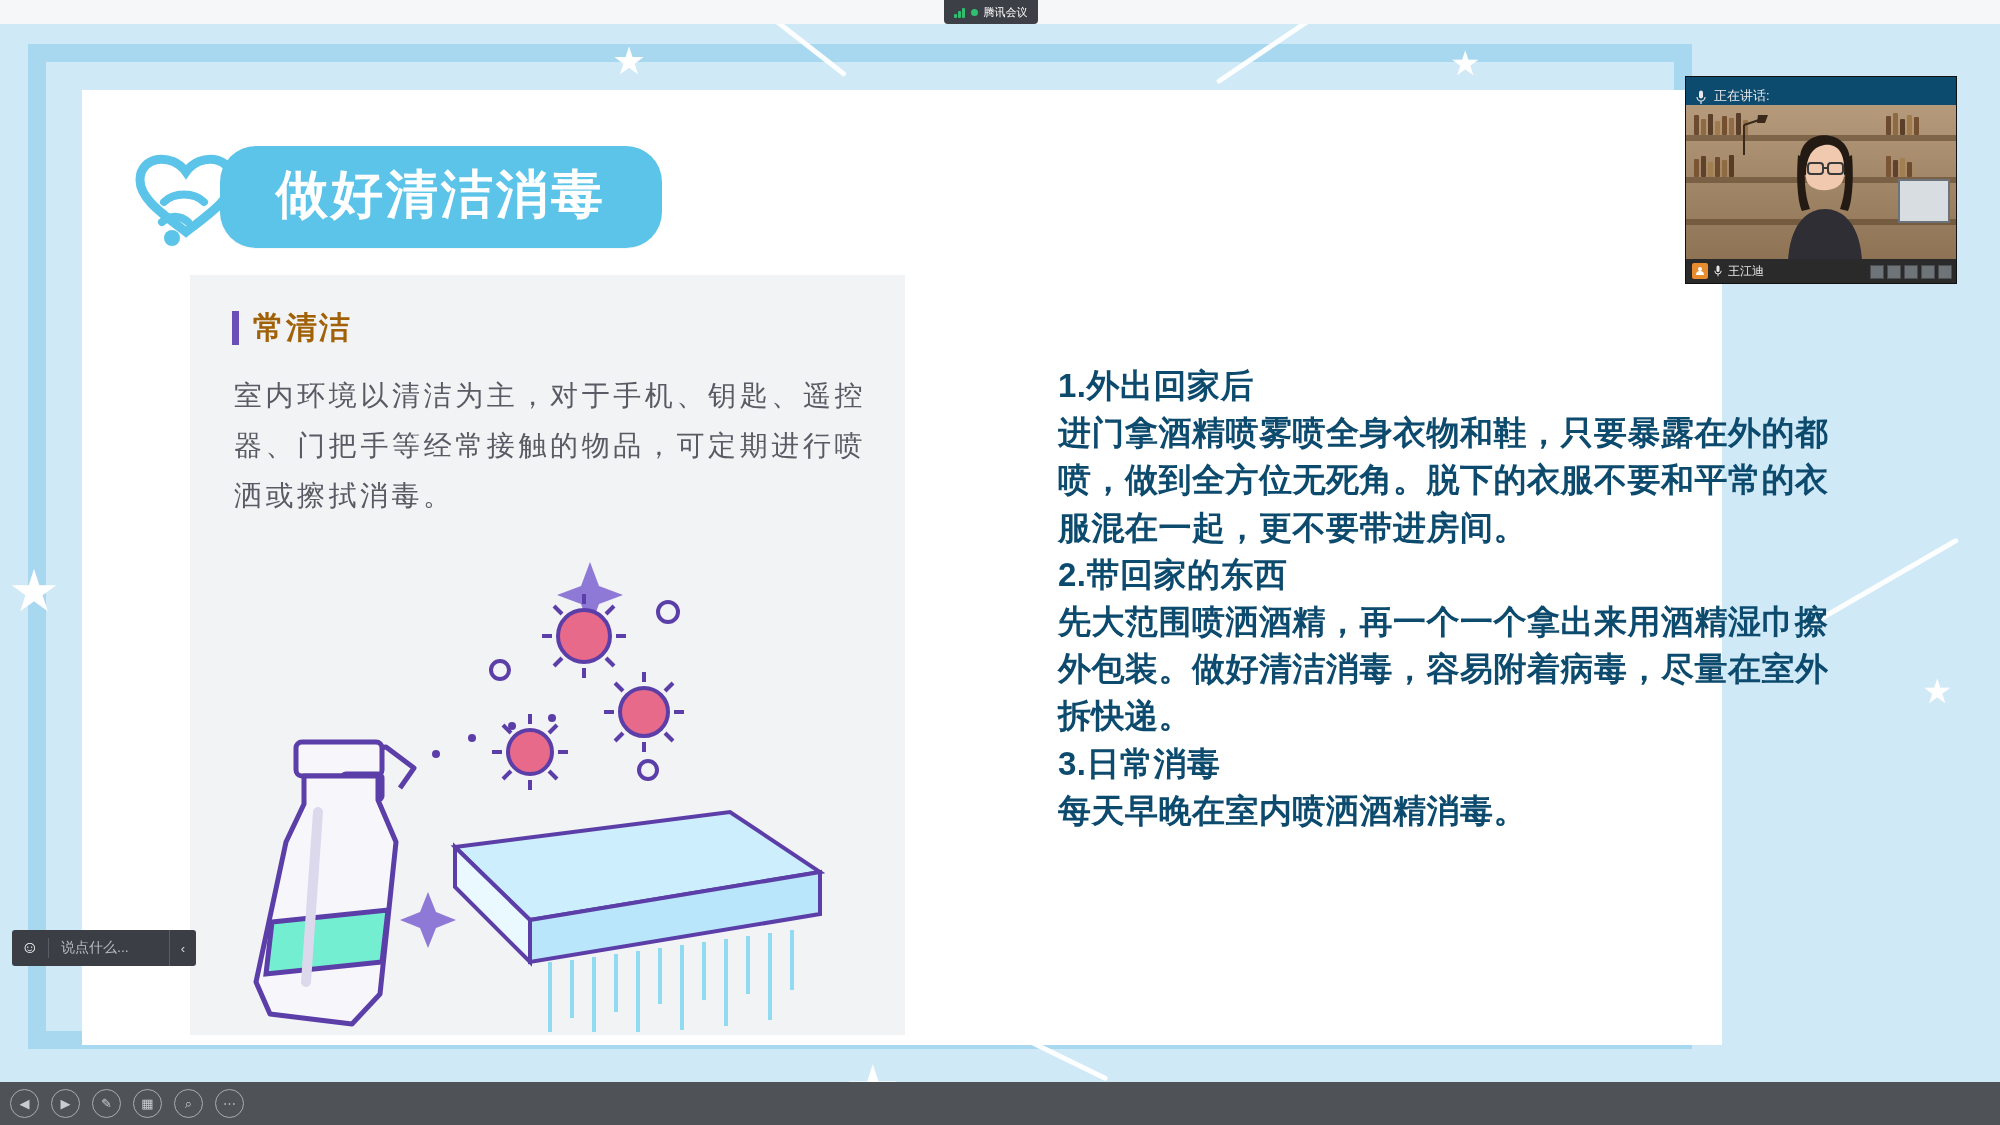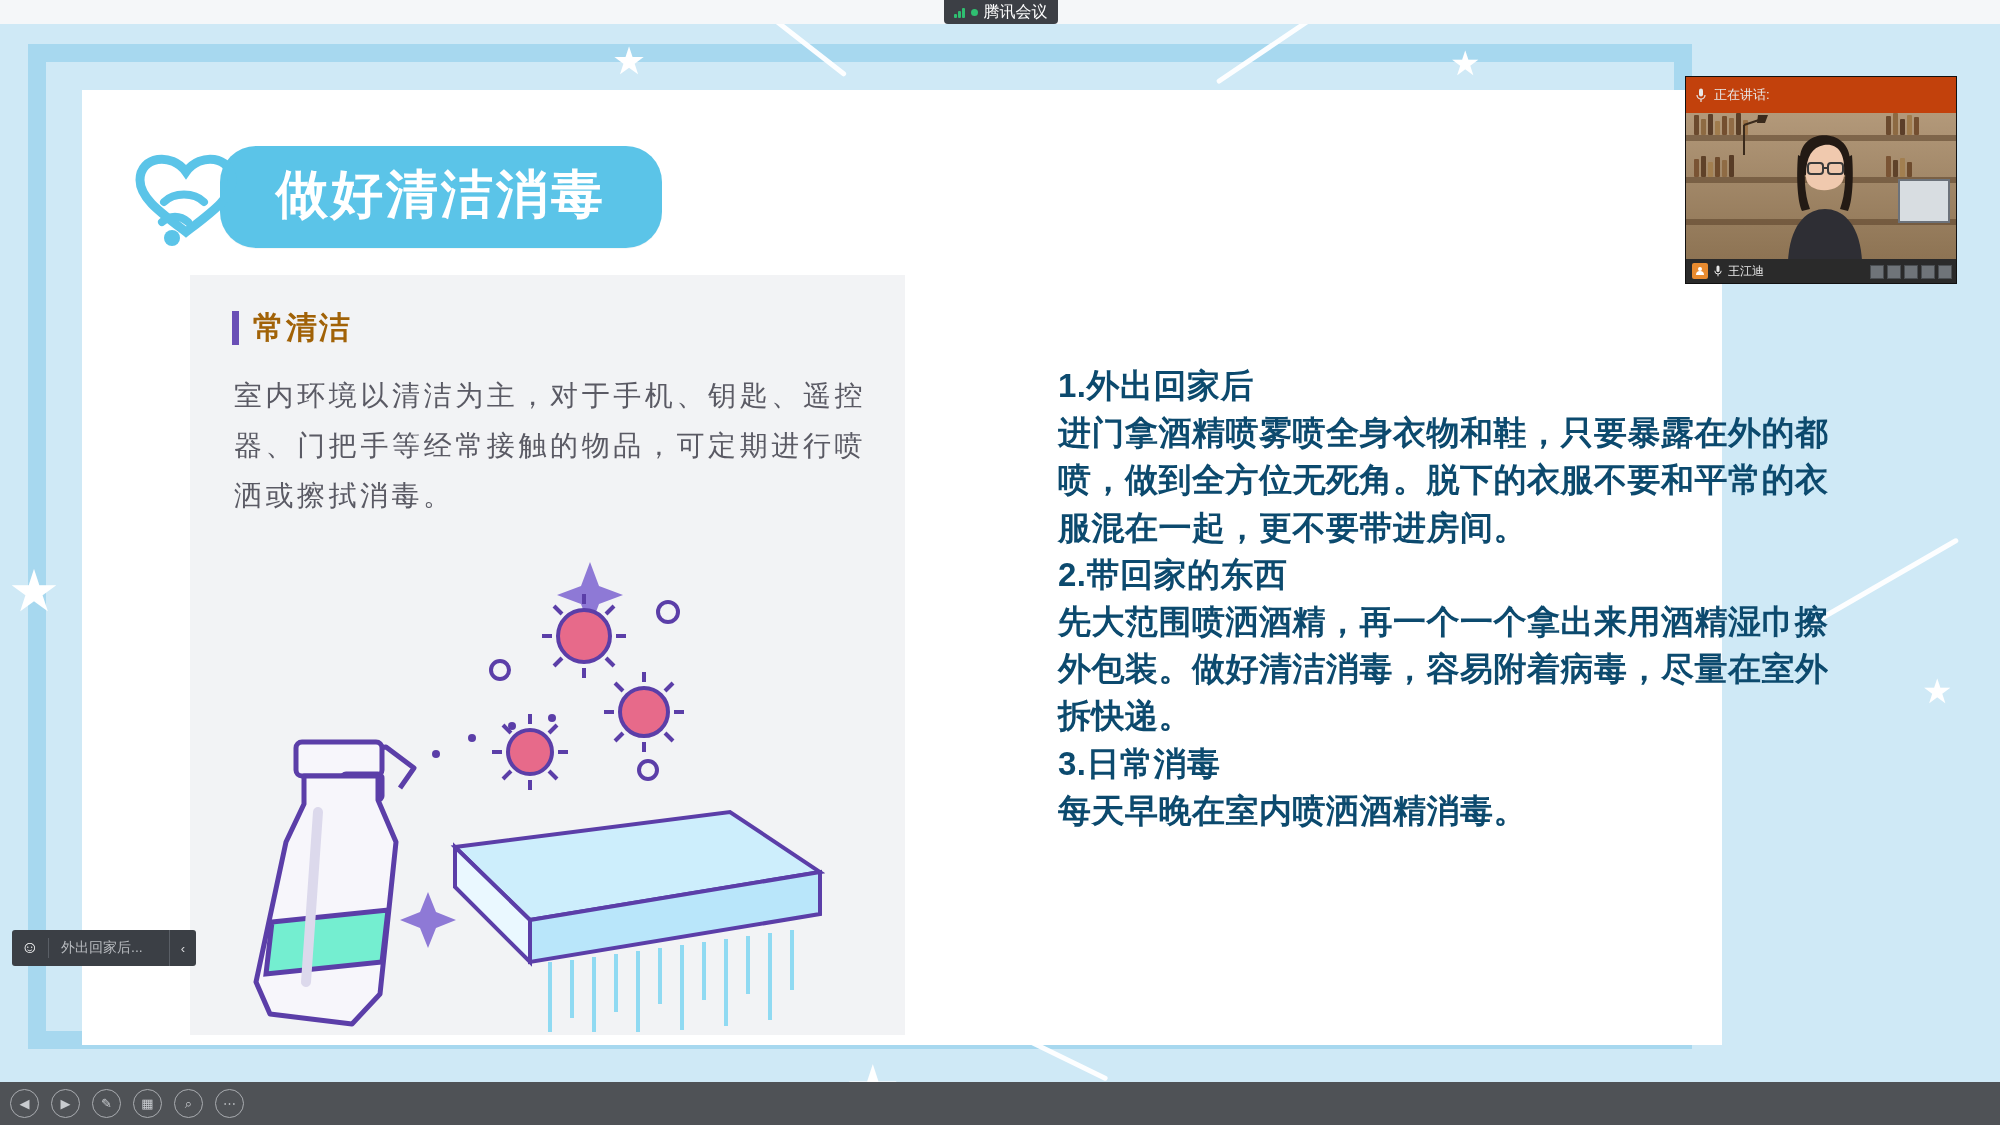--- a/index.html
+++ b/index.html
@@ -36,21 +36,21 @@
     position: absolute;
     left: 944px; top: 0px;
     height: 24px;
     display: flex;
     align-items: center;
     gap: 6px;
     padding: 0 10px;
     background: #3c3f45;
     border-radius: 0 0 4px 4px;
     color: #ffffff;
-    font-size: 16px;
+    font-size: 11px;
     white-space: nowrap;
   }
   .signal-bars {
     display: inline-flex;
     align-items: flex-end;
     gap: 1.5px;
     height: 11px;
   }
   .signal-bars i {
     display: block;
@@ -209,24 +209,24 @@
     background: #2b2b2b;
     border: 1px solid #111;
     box-sizing: border-box;
     overflow: hidden;
     z-index: 50;
   }
   #pip-top {
     position: absolute;
     left: 0; top: 0;
     width: 100%;
-    height: 36px;
-    background: #c2410c;
-    display: flex;
-    align-items: center;
+    height: 28px;
+    background: #0c4a6e;
+    display: flex;
+    align-items: flex-end;
     gap: 8px;
     padding-left: 10px;
     box-sizing: border-box;
     color: #e8e8e8;
     font-size: 13px;
     z-index: 3;
   }
   #pip-video {
     position: absolute;
     left: 0; top: 28px;
@@ -607,21 +607,21 @@
             <line x1="4" y1="9" x2="4" y2="11.3" stroke="#e8e8e8" stroke-width="1"></line>
           </svg>
       </span>
       <span>王江迪</span>
     </div>
   </div>
 
   <div id="chat-bar">
     <div id="chat-emoji">☺</div>
     <div id="chat-sep"></div>
-    <div id="chat-input">外出回家后...</div>
+    <div id="chat-input">说点什么...</div>
     <div id="chat-collapse">‹</div>
   </div>
 
   <div id="bottom-bar">
     <div id="toolbar-icons">
       <div class="tool-ico">◀</div>
       <div class="tool-ico">▶</div>
       <div class="tool-ico">✎</div>
       <div class="tool-ico">▦</div>
       <div class="tool-ico">⌕</div>

